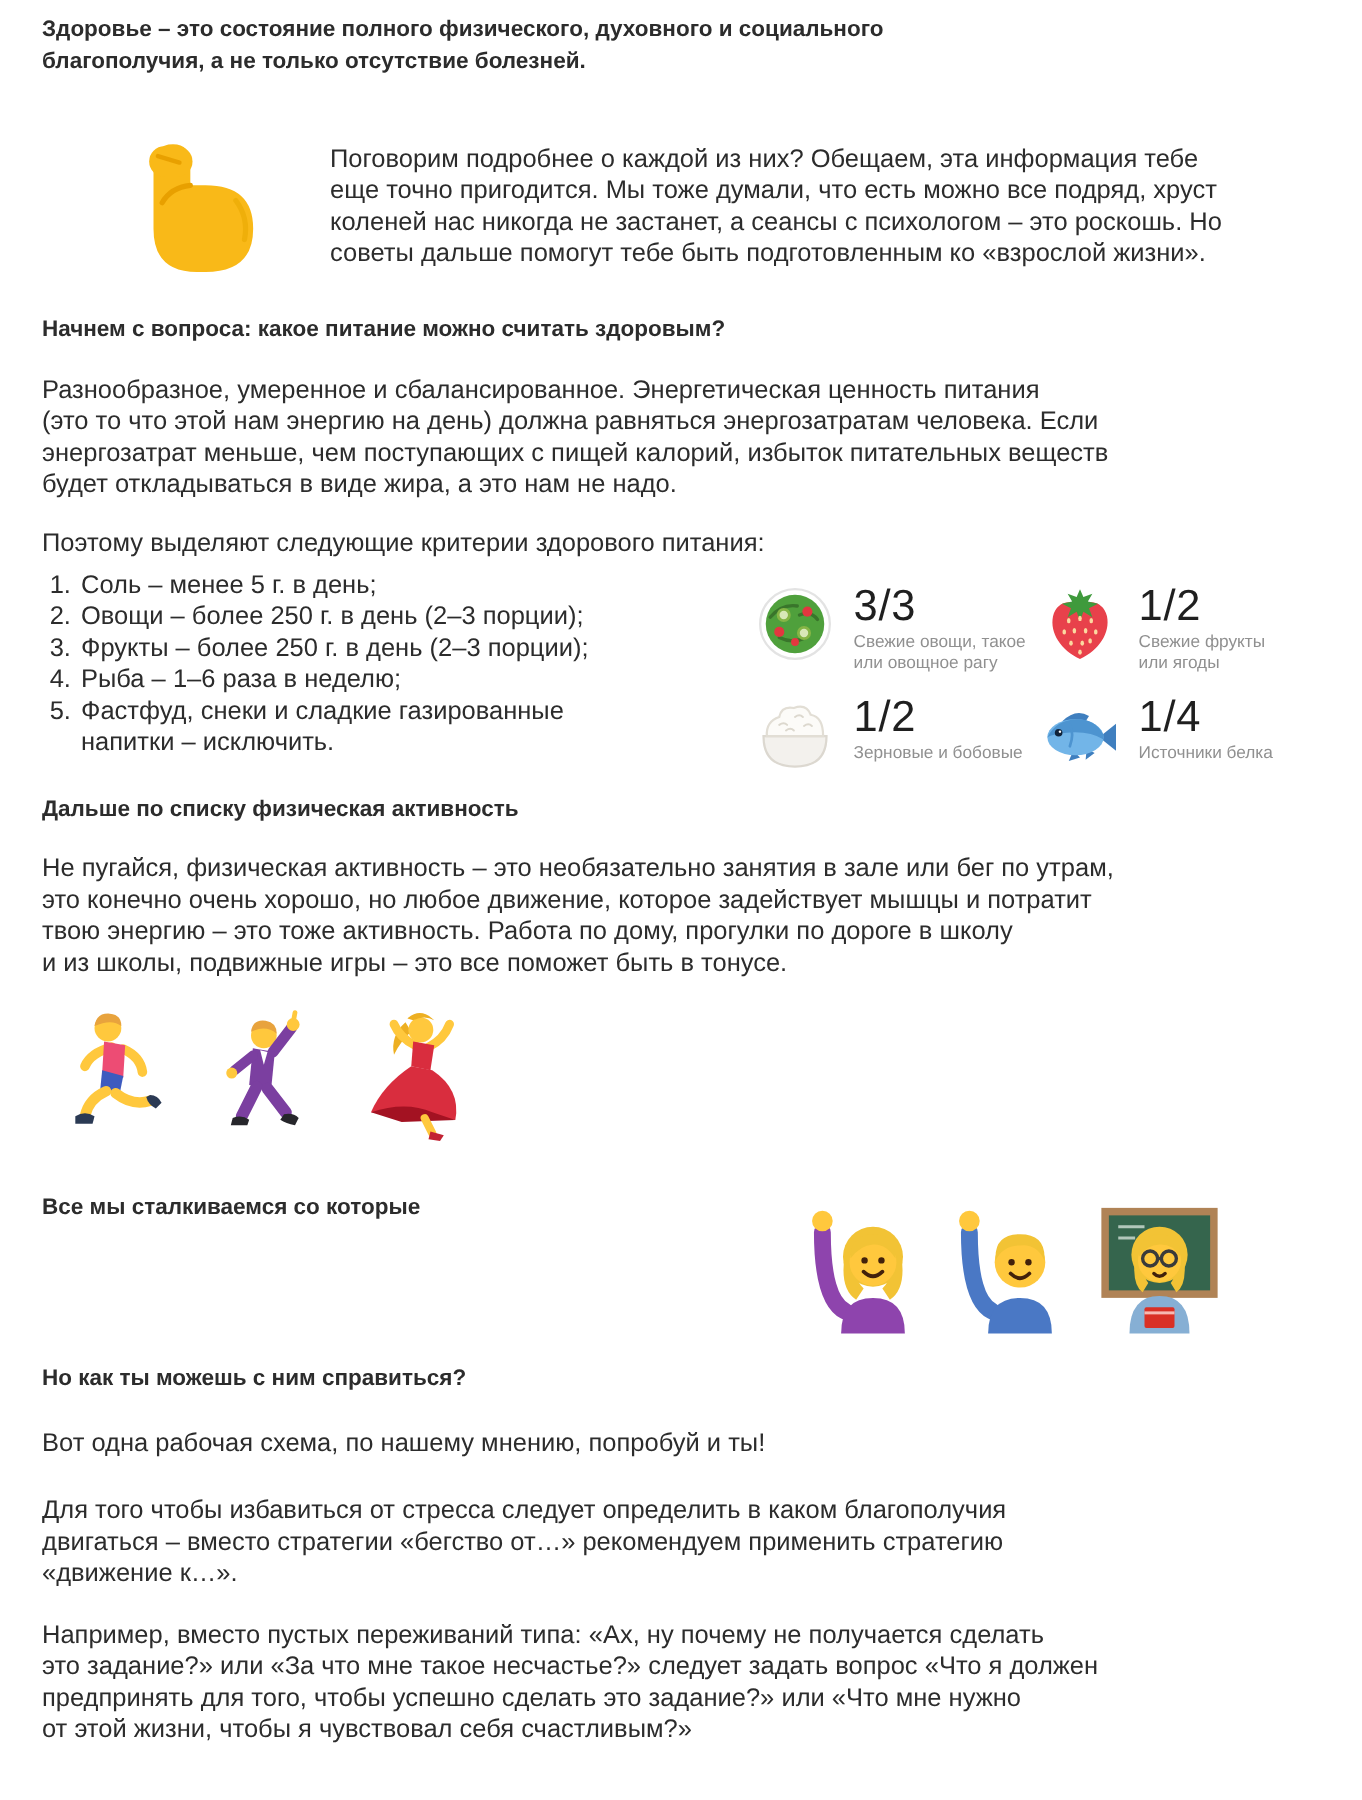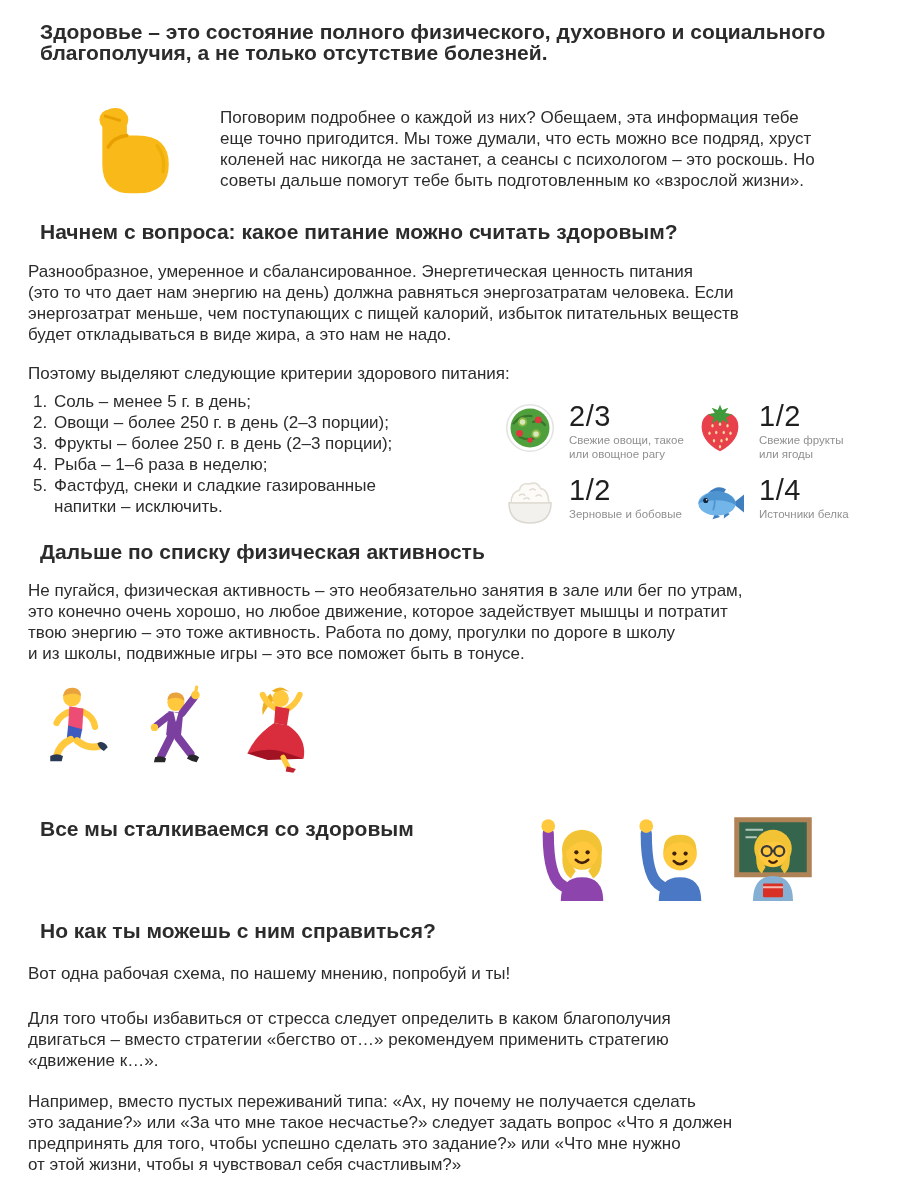--- a/index.html
+++ b/index.html
@@ -1,20 +1,20 @@
 <!DOCTYPE html>
 <html lang="ru"><head>
 <meta charset="utf-8">
 <style>
   html,body{margin:0;padding:0;background:#ffffff;}
   body{width:908px;height:1200px;overflow:hidden;
        font-family:"Liberation Sans","DejaVu Sans",sans-serif;
        color:#2c2c2c;}
   .page{padding:9px 28px 0 28px;}
-  h1,h2{font-size:21px;font-weight:700;line-height:21px;margin:12px;}
+  h1,h2{font-size:15px;font-weight:700;line-height:21px;margin:0;}
   p{font-size:17px;line-height:21px;margin:0;font-weight:400;}
   .ml{white-space:pre-line;}
   
   .intro-row{display:flex;margin-top:25px;}
   .intro-icon-col{flex:0 0 192px;display:flex;justify-content:center;align-items:flex-start;padding-top:8px;}
   .intro-text{flex:1;}
   .mt19{margin-top:19px;}
   .h-nutrition{margin-top:17px;}
   .p-nutrition{margin-top:19px;}
   .p-criteria-intro{margin-top:18px;}
@@ -65,21 +65,21 @@
     <div class="intro-text">
       <p class="ml mt19">Поговорим подробнее о каждой из них? Обещаем, эта информация тебе
 еще точно пригодится. Мы тоже думали, что есть можно все подряд, хруст
 коленей нас никогда не застанет, а сеансы с психологом – это роскошь. Но
 советы дальше помогут тебе быть подготовленным ко «взрослой жизни».</p>
     </div>
   </div>
 
   <h2 class="h-nutrition">Начнем с вопроса: какое питание можно считать здоровым?</h2>
   <p class="ml p-nutrition">Разнообразное, умеренное и сбалансированное. Энергетическая ценность питания
-(это то что дает нам энергию на день) должна равняться энергозатратам человека. Если
+(это то что этой нам энергию на день) должна равняться энергозатратам человека. Если
 энергозатрат меньше, чем поступающих с пищей калорий, избыток питательных веществ
 будет откладываться в виде жира, а это нам не надо.</p>
   <p class="p-criteria-intro">Поэтому выделяют следующие критерии здорового питания:</p>
 
   <div class="list-row">
     <ol class="criteria">
       <li class="ml">Соль – менее 5 г. в день;</li>
       <li class="ml">Овощи – более 250 г. в день (2–3 порции);</li>
       <li class="ml">Фрукты – более 250 г. в день (2–3 порции);</li>
       <li class="ml">Рыба – 1–6 раза в неделю;</li>
@@ -94,21 +94,21 @@
           <circle cx="36" cy="36" r="31" fill="#ffffff" stroke="#E3E3E3" stroke-width="2"></circle>
           <circle cx="36" cy="36" r="26" fill="#4FA03C"></circle>
           <path d="M14 30 Q24 18 38 20 M22 48 Q34 54 46 48 M40 28 Q50 24 56 32" stroke="#39752B" stroke-width="3" fill="none" stroke-linecap="round"></path>
           <circle cx="26" cy="28" r="5" fill="#D9E8B8" stroke="#86B546" stroke-width="2.5"></circle>
           <circle cx="44" cy="44" r="5" fill="#D9E8B8" stroke="#86B546" stroke-width="2.5"></circle>
           <circle cx="47" cy="25" r="4.5" fill="#E2373F"></circle>
           <circle cx="22" cy="43" r="4.5" fill="#E2373F"></circle>
           <circle cx="36" cy="52" r="3.5" fill="#E2373F"></circle>
         </svg>
         <div class="portion-text">
-          <div class="fraction">2/3</div>
+          <div class="fraction">3/3</div>
           <div class="caption">Свежие овощи, такое
 или овощное рагу</div>
         </div>
       </div>
 
       <div class="portion">
         <svg viewBox="0 0 72 72" width="54" height="54">
           <path d="M36 67 C19 59 9 44 12 29 C15 17 26 13 36 20 C46 13 57 17 60 29 C63 44 53 59 36 67 Z" fill="#E8414B"></path>
           <path d="M36 5 l3 7 8-3 -4 7 9 2 -8 4 3 8 -8-5 -3 8 -3-8 -8 5 3-8 -8-4 9-2 -4-7 8 3 Z" fill="#3F9A3C"></path>
           <g fill="#FBD9A0">
@@ -211,21 +211,21 @@
         <path d="M33 32 L44 34 Q59 44 56 60 L12 56 Q18 42 33 32 Z" fill="#D92D3E"></path>
         <path d="M12 56 Q30 50 44 56 L56 60 L28 61 Z" fill="#A31222"></path>
         <path d="M40 59 L44 67" stroke="#FFC83D" stroke-width="4.2" stroke-linecap="round"></path>
         <path d="M43 66 l7 2 -2 3 -6-1 Z" fill="#C22333"></path>
       </svg>
     </div>
   </div>
 
   <div class="stress-row">
     <div class="stress-left">
-      <h2>Все мы сталкиваемся со здоровым</h2>
+      <h2>Все мы сталкиваемся со которые</h2>
     </div>
     <div class="hands">
       <svg viewBox="0 0 72 72" width="90" height="100">
         <path d="M25 60 Q13 54 13 18" stroke="#8E44AD" stroke-width="9" stroke-linecap="round" fill="none"></path>
         <circle cx="13" cy="12" r="5.5" fill="#FFC83D"></circle>
         <circle cx="40" cy="31" r="16" fill="#F2C335"></circle>
         <path d="M25 30 q-3 18 6 24 l4-6 q-6-6-5-16 Z" fill="#F2C335"></path>
         <path d="M55 30 q3 18-6 24 l-4-6 q6-6 5-16 Z" fill="#F2C335"></path>
         <circle cx="40" cy="34" r="12.5" fill="#FFC83D"></circle>
         <path d="M28 32 Q28 19 40 19 Q52 19 52 32 Q47 24 40 24.5 Q33 25 28 32 Z" fill="#F2C335"></path>

